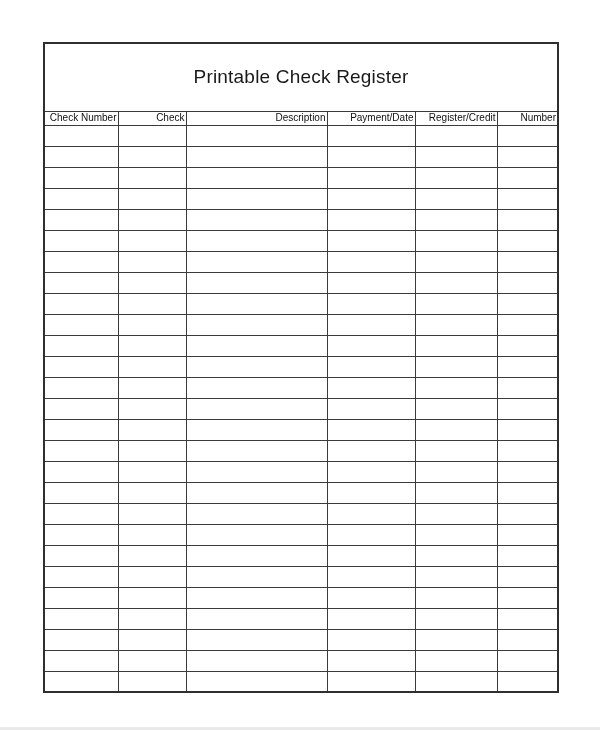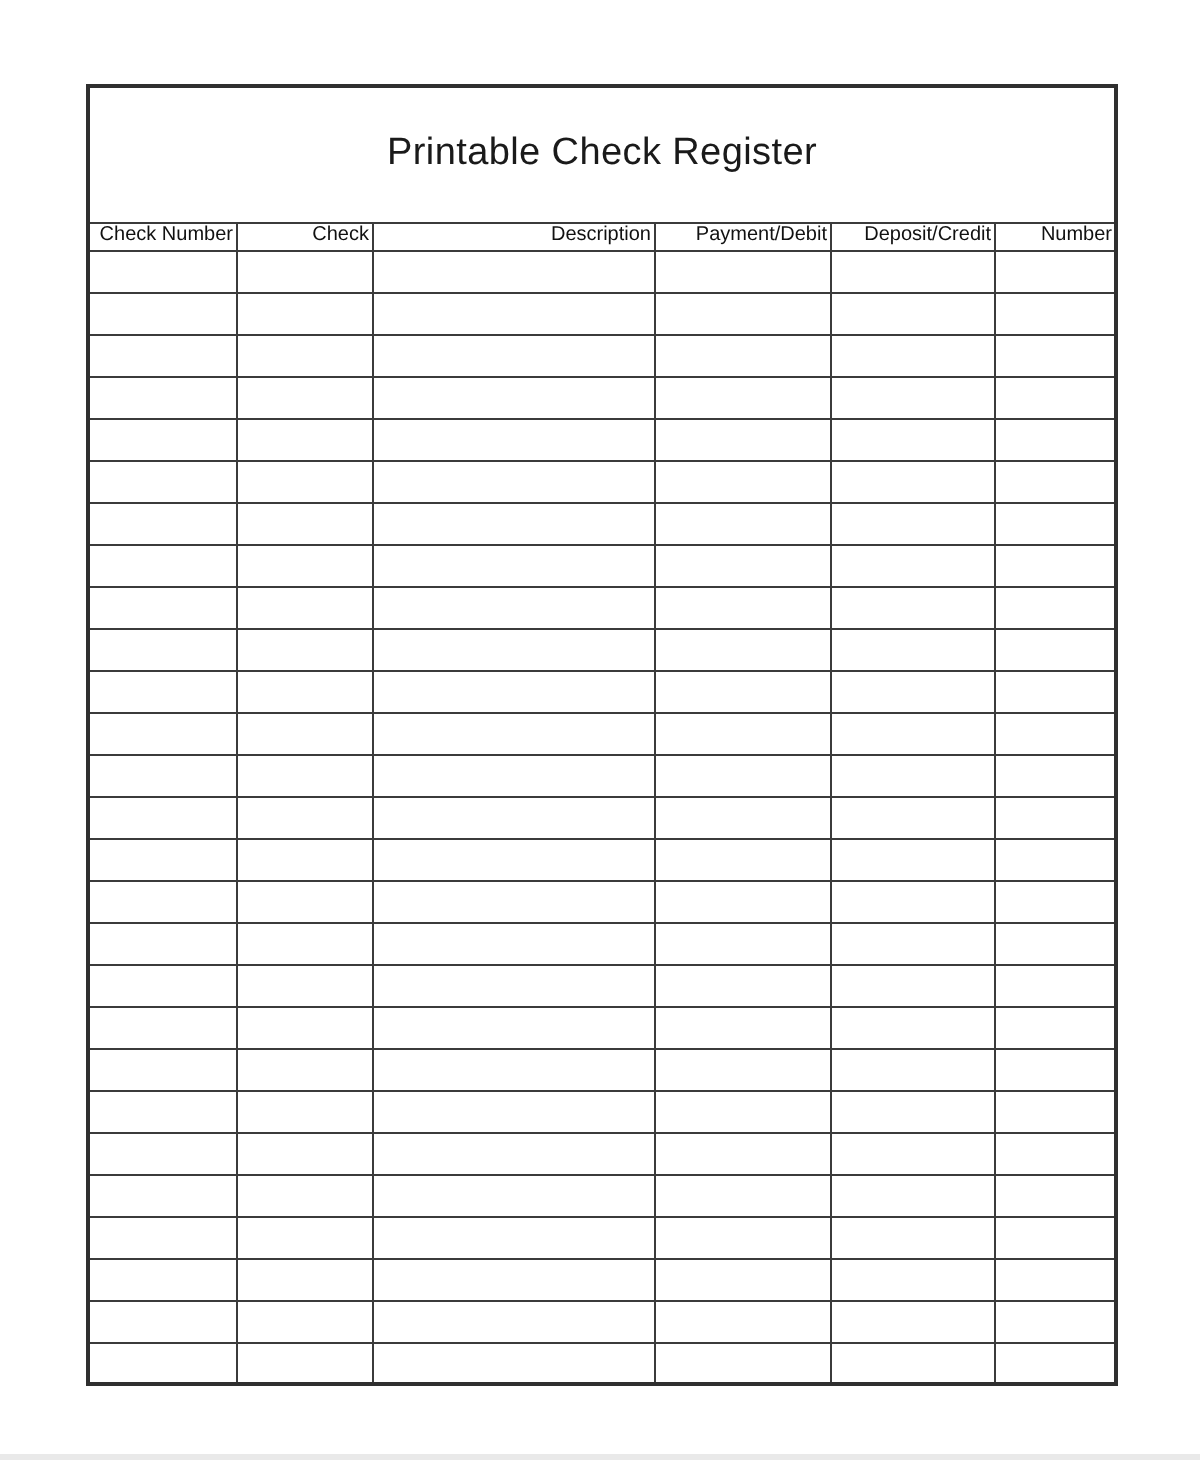--- a/index.html
+++ b/index.html
@@ -90,22 +90,22 @@
       <col class="c-amount">
     </colgroup>
     <thead>
       <tr class="title-row">
         <th colspan="6">Printable Check Register</th>
       </tr>
       <tr class="header-row" id="header-row">
           <th>Check Number</th>
           <th>Check</th>
           <th>Description</th>
-          <th>Payment/Debit</th>
-          <th>Deposit/Credit</th>
+          <th>Payment/Date</th>
+          <th>Register/Credit</th>
           <th>Number</th>
         </tr>
     </thead>
     <tbody id="register-body">
         <tr class="register-row">
           <td></td>
           <td></td>
           <td></td>
           <td></td>
           <td></td>

